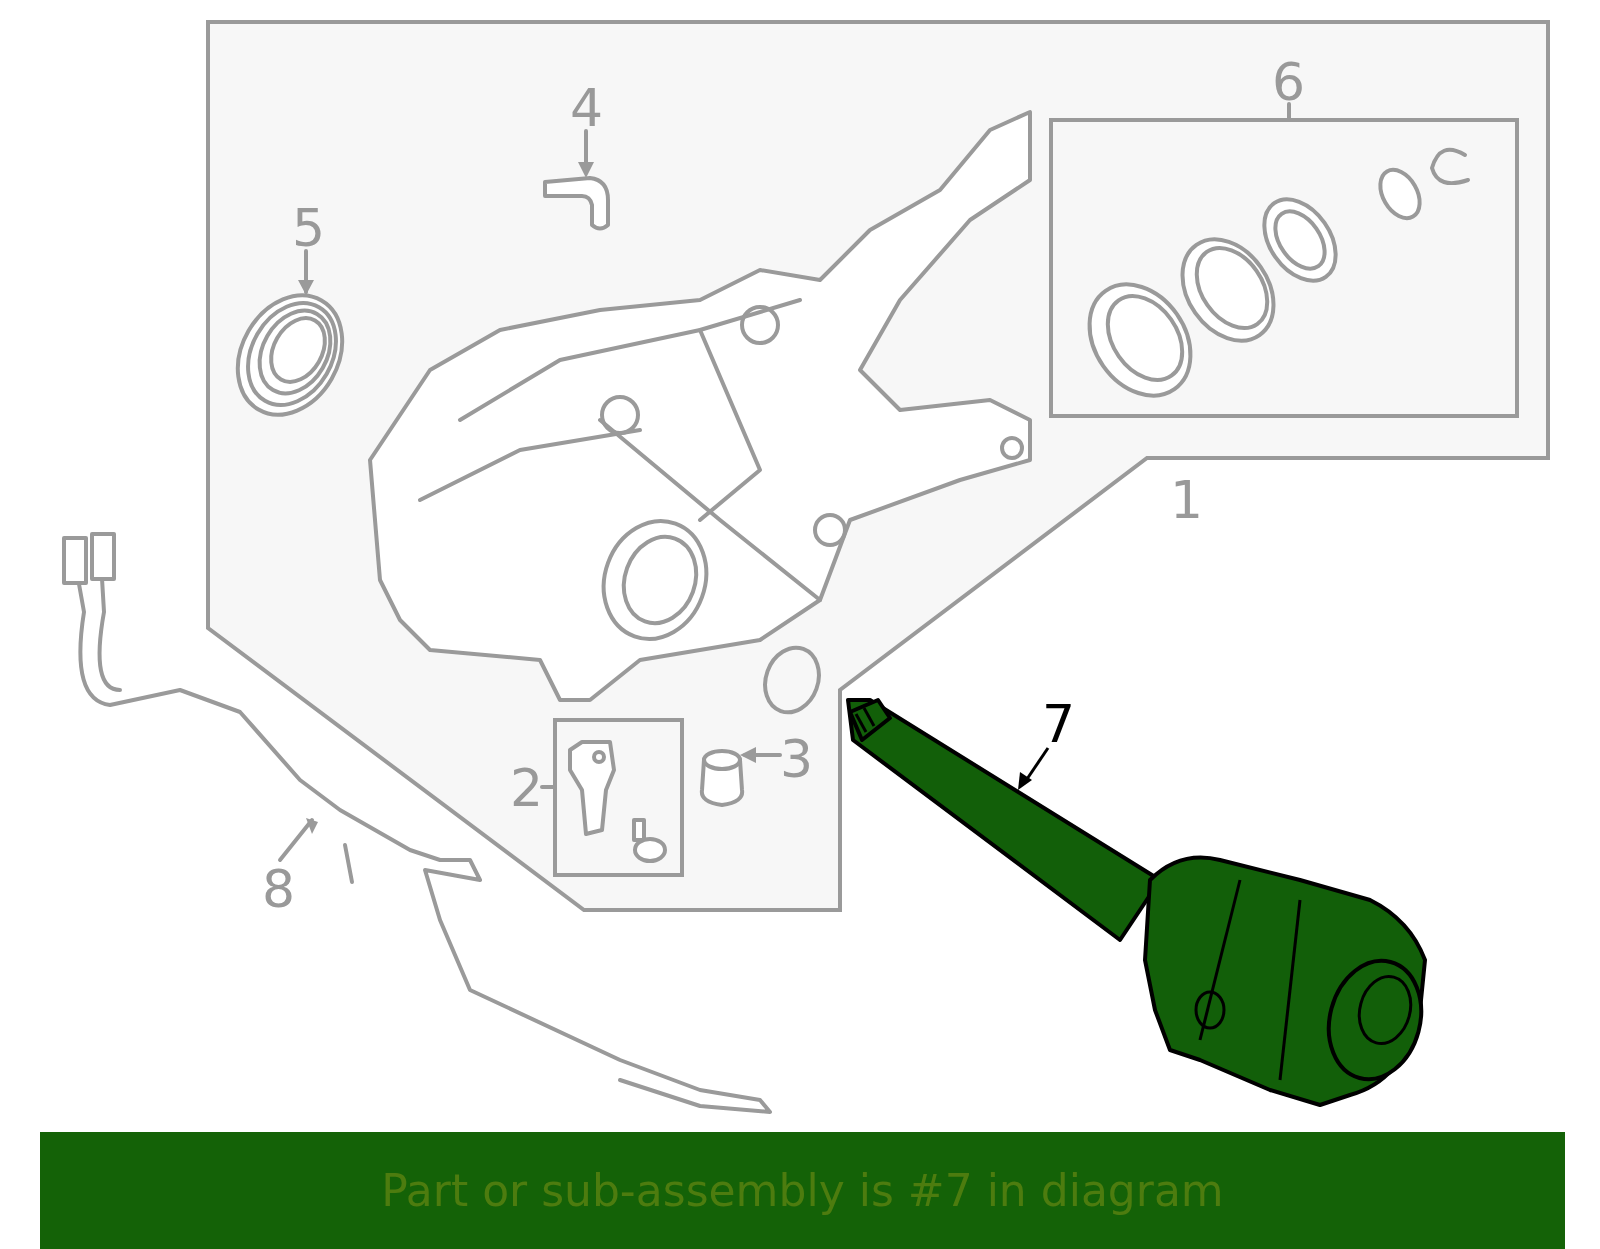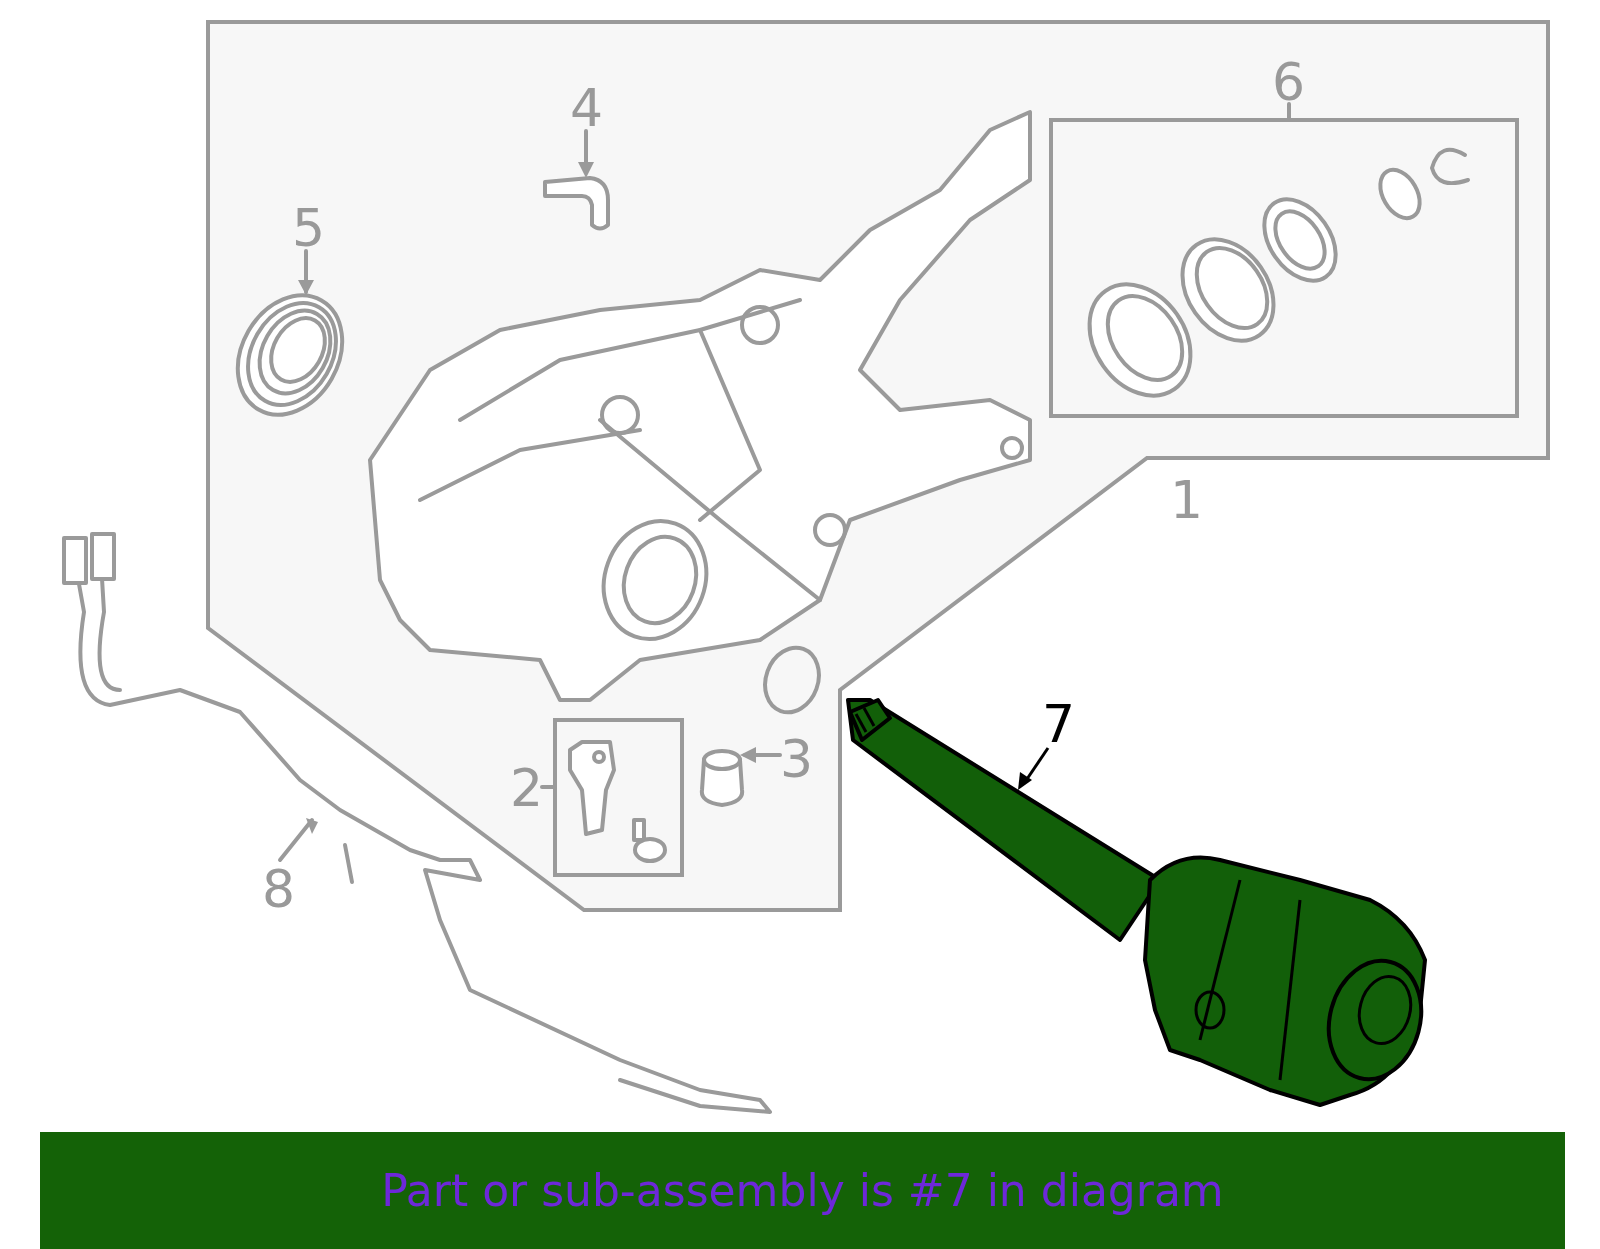--- a/index.html
+++ b/index.html
@@ -4,21 +4,21 @@
 <style>
   html, body { margin:0; padding:0; background:#ffffff; }
   body { width:1600px; height:1249px; position:relative; overflow:hidden; font-family:"DejaVu Sans", sans-serif; }
   #diagram { position:absolute; left:0; top:0; width:1600px; height:1249px; }
   .callout { font-family:"DejaVu Sans", sans-serif; font-size:52px; fill:#999999; }
   .callout-hl { fill:#000000; }
   .gl { fill:none; stroke:#9a9a9a; stroke-width:4; stroke-linejoin:round; stroke-linecap:round; }
   .gf { fill:#ffffff; stroke:#9a9a9a; stroke-width:4; stroke-linejoin:round; }
   .gk { fill:#125f09; stroke:#000; stroke-width:4; stroke-linejoin:round; }
   .kl { fill:none; stroke:#000; stroke-width:3; }
-  #banner { position:absolute; left:40px; top:1132px; width:1525px; height:117px; display:flex; flex-direction:column; align-items:center; justify-content:center; color:#6d28d9; font-family:"DejaVu Sans", sans-serif; font-size:44px; line-height:50px;border-radius:22px; }
+  #banner { position:absolute; left:40px; top:1132px; width:1525px; height:117px; display:flex; flex-direction:column; align-items:center; justify-content:center; color:#4d7c0f; font-family:"DejaVu Sans", sans-serif; font-size:44px; line-height:50px;border-radius:22px; }
 </style>
 </head>
 <body>
 
 <svg id="diagram" viewBox="0 0 1600 1249" xmlns="http://www.w3.org/2000/svg">
 
   <polygon points="208,22 1548,22 1548,458 1147,458 840,690 840,910 584,910 208,628" fill="#f7f7f7" stroke="#9a9a9a" stroke-width="4"></polygon>
 
   <rect x="1051" y="120" width="466" height="296" fill="#f7f7f7" stroke="#9a9a9a" stroke-width="4"></rect>
   <line class="gl" x1="1289" y1="104" x2="1289" y2="120"></line>

